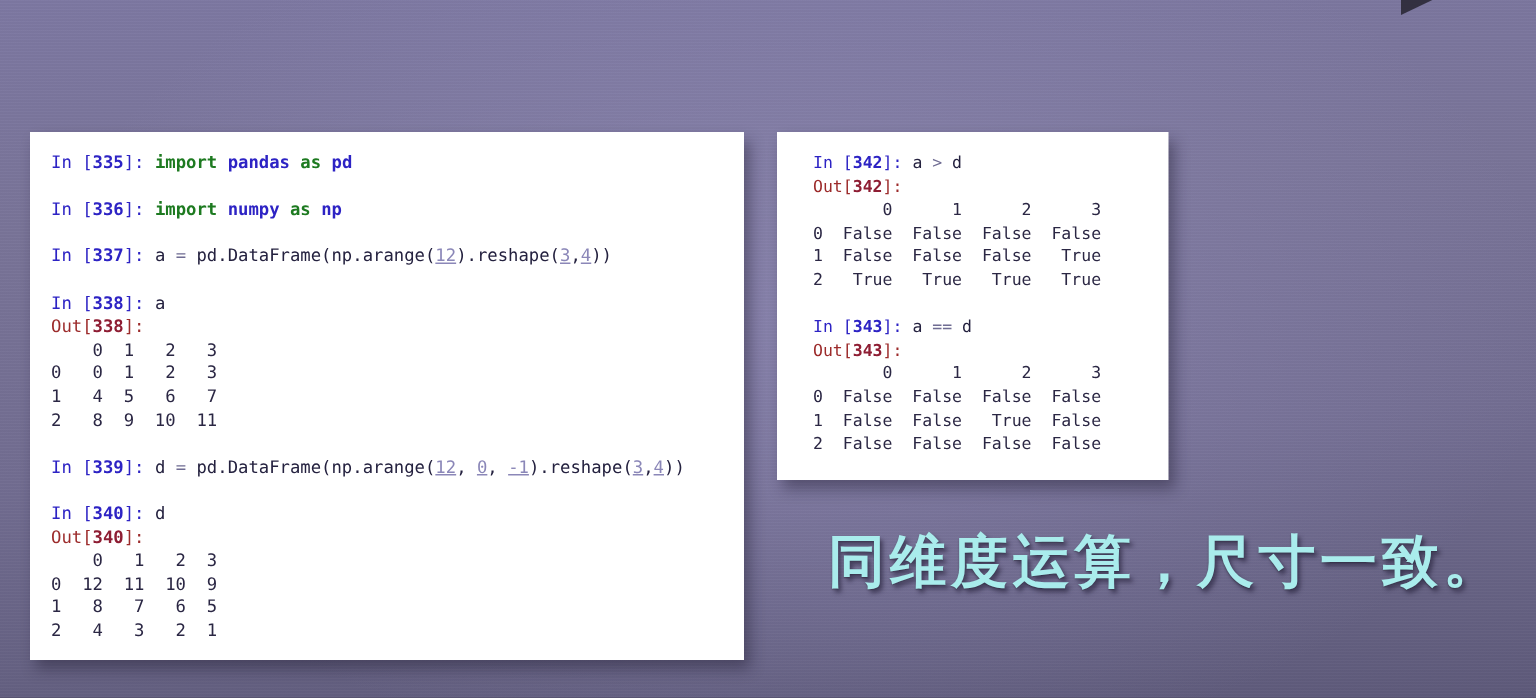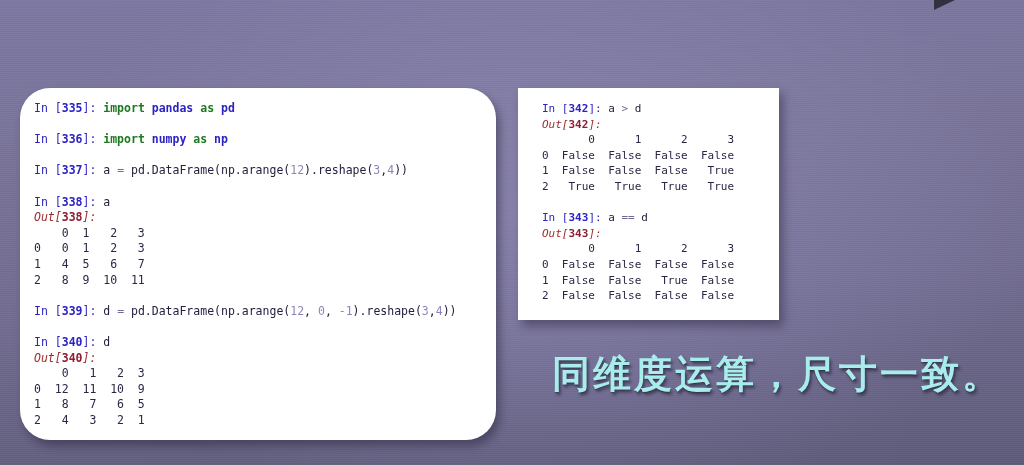--- a/index.html
+++ b/index.html
@@ -61,45 +61,45 @@
   }
 
   
   .console {
     position: absolute;
     background: #ffffff;
     box-shadow: 4px 6px 9px rgba(30,26,48,0.42);
     z-index: 3;
     overflow: hidden;
   }
-  #console-left  { left: 20px;  top: 88px; width: 476px; height: 352px; border-radius: 30px; }
+  #console-left  { left: 20px;  top: 88px; width: 476px; height: 352px; }
   #console-right { left: 518px; top: 88px; width: 261px; height: 232px; }
 
   .code-body {
     font-family: "DejaVu Sans Mono", "Liberation Mono", monospace;
     font-size: 11.5px;
     line-height: 15.6px;
     white-space: pre;
     color: #23203c;
   }
   #console-left  .code-body { padding: 13px 0 0 14px; }
   #console-right .code-body { padding: 13px 0 0 24px; font-size: 11px; line-height: 15.2px; }
 
   .ln { display: block; min-height: 15.6px; }
   .blank { display: block; height: 15.6px; }
 
   
   .pin      { color: #2d23c4; }              
   .pin-num  { color: #2d23c4; font-weight: 700; }
-  .pout     { color: #9c2b2b; font-style: italic; }              
+  .pout     { color: #9c2b2b; }              
   .pout-num { color: #8e1d33; font-weight: 700; }
   .kw       { color: #1d7a20; font-weight: 700; }   
   .mod      { color: #2d23c4; font-weight: 700; }   
   .code     { color: #24213f; }
-  .num      { color: #8b87b8; }              
+  .num      { color: #8b87b8; text-decoration: underline; }              
   .op       { color: #6f6c93; }              
   .out      { color: #2b2744; }              
 
   
   .caption {
     position: absolute;
     left: 552px;
     top: 348px;
     font-size: 38px;
     line-height: 52px;

